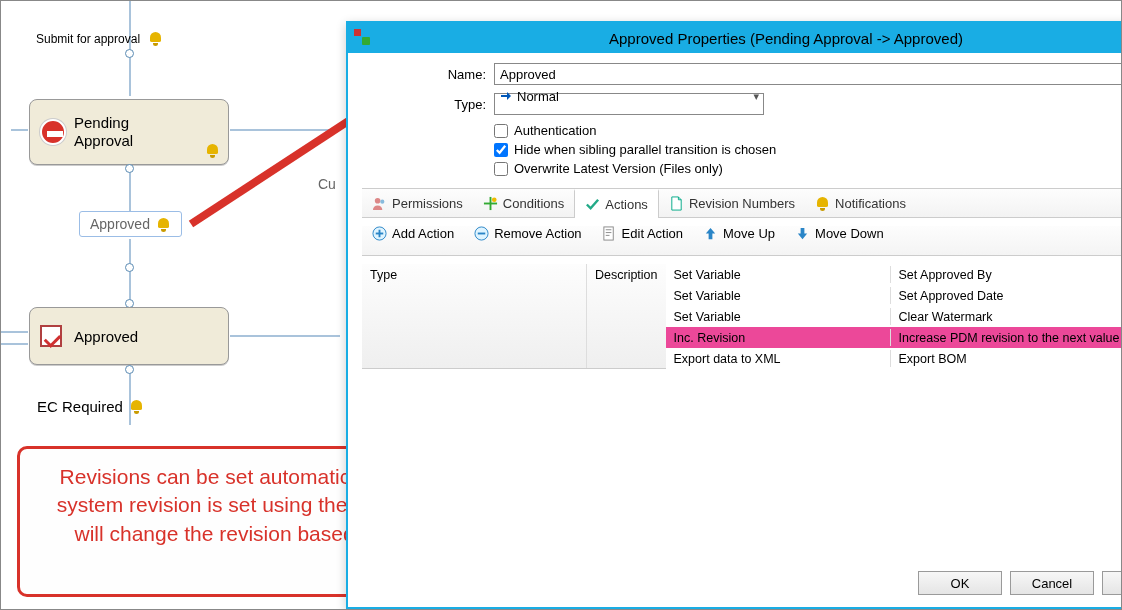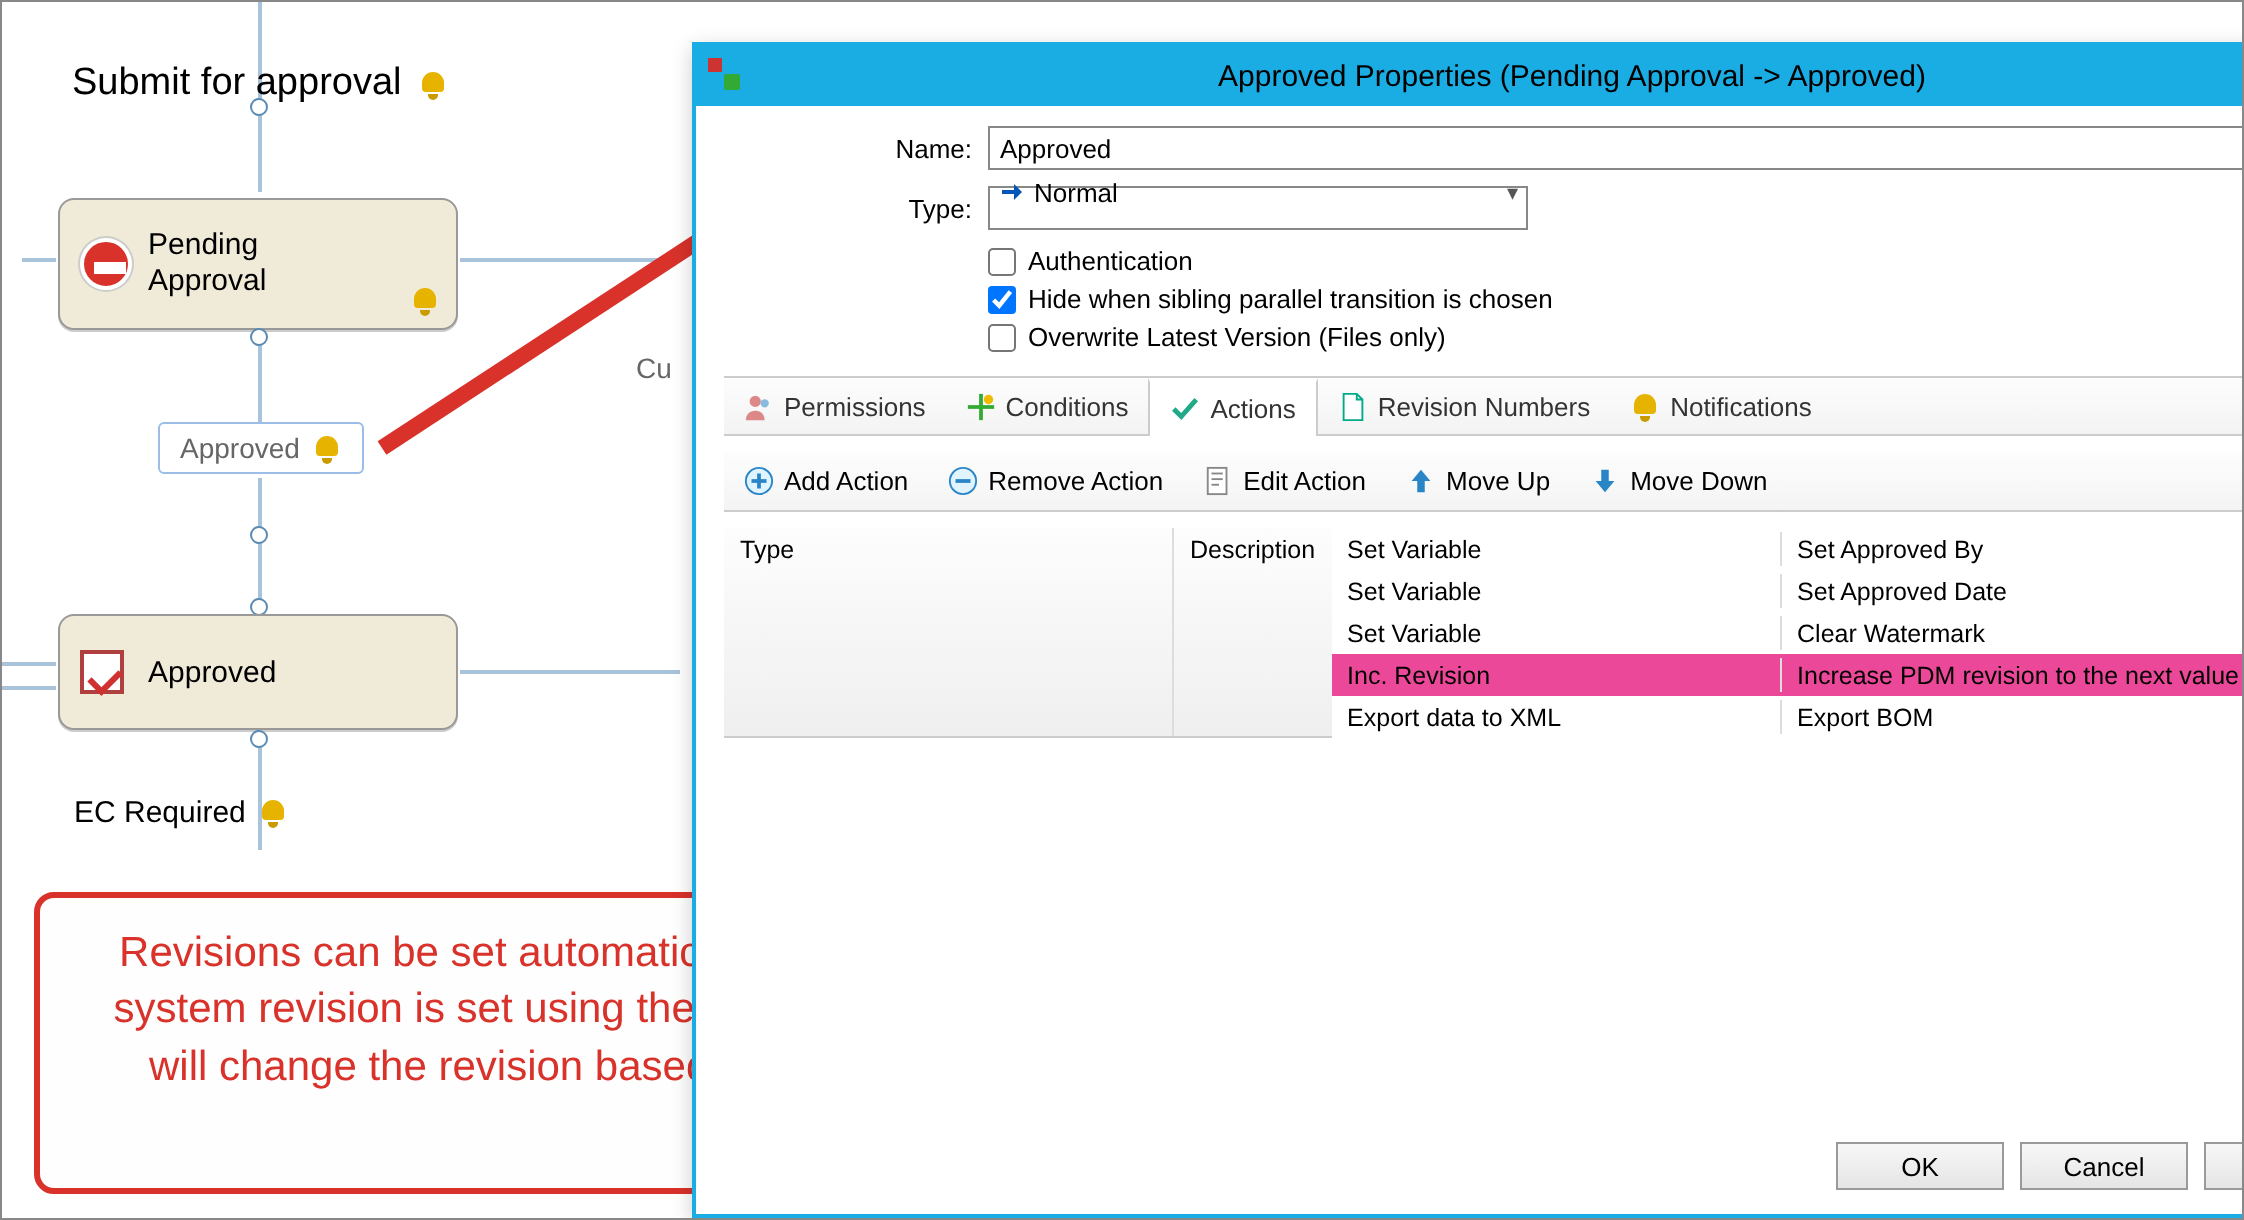--- a/index.html
+++ b/index.html
@@ -17,21 +17,21 @@
 
   
   .workflow {
     position: absolute;
     left: 0; top: 0;
     width: 345px; height: 610px;
   }
   .wf-submit {
     position: absolute;
     left: 35px; top: 30px;
-    font-size: 19px;
+    font-size: 12px;
     display: flex; align-items: center; gap: 8px;
   }
   .wf-state {
     position: absolute;
     border: 1px solid #999;
     border-radius: 8px;
     background: #f0ebd9;
     display: flex;
     align-items: center;
     gap: 8px;
@@ -303,21 +303,21 @@
   .subtab svg { width: 15px; height: 15px; }
 
   
   .action-toolbar {
     height: 30px;
     display: flex; align-items: center;
     border-bottom: 1px solid #ccc;
     background: linear-gradient(#fdfdfd,#f4f4f4);
   }
   .action-btn {
-    display: flex; align-items: center; gap: 5px;
+    display: flex; align-items: flex-start; gap: 5px;
     padding: 0 10px;
     height: 100%;
     font-size: 13px;
     cursor: pointer;
   }
   .action-btn svg { width: 15px; height: 15px; }
 
   
   .action-table { display: flex; }
   .action-table .hdr {

